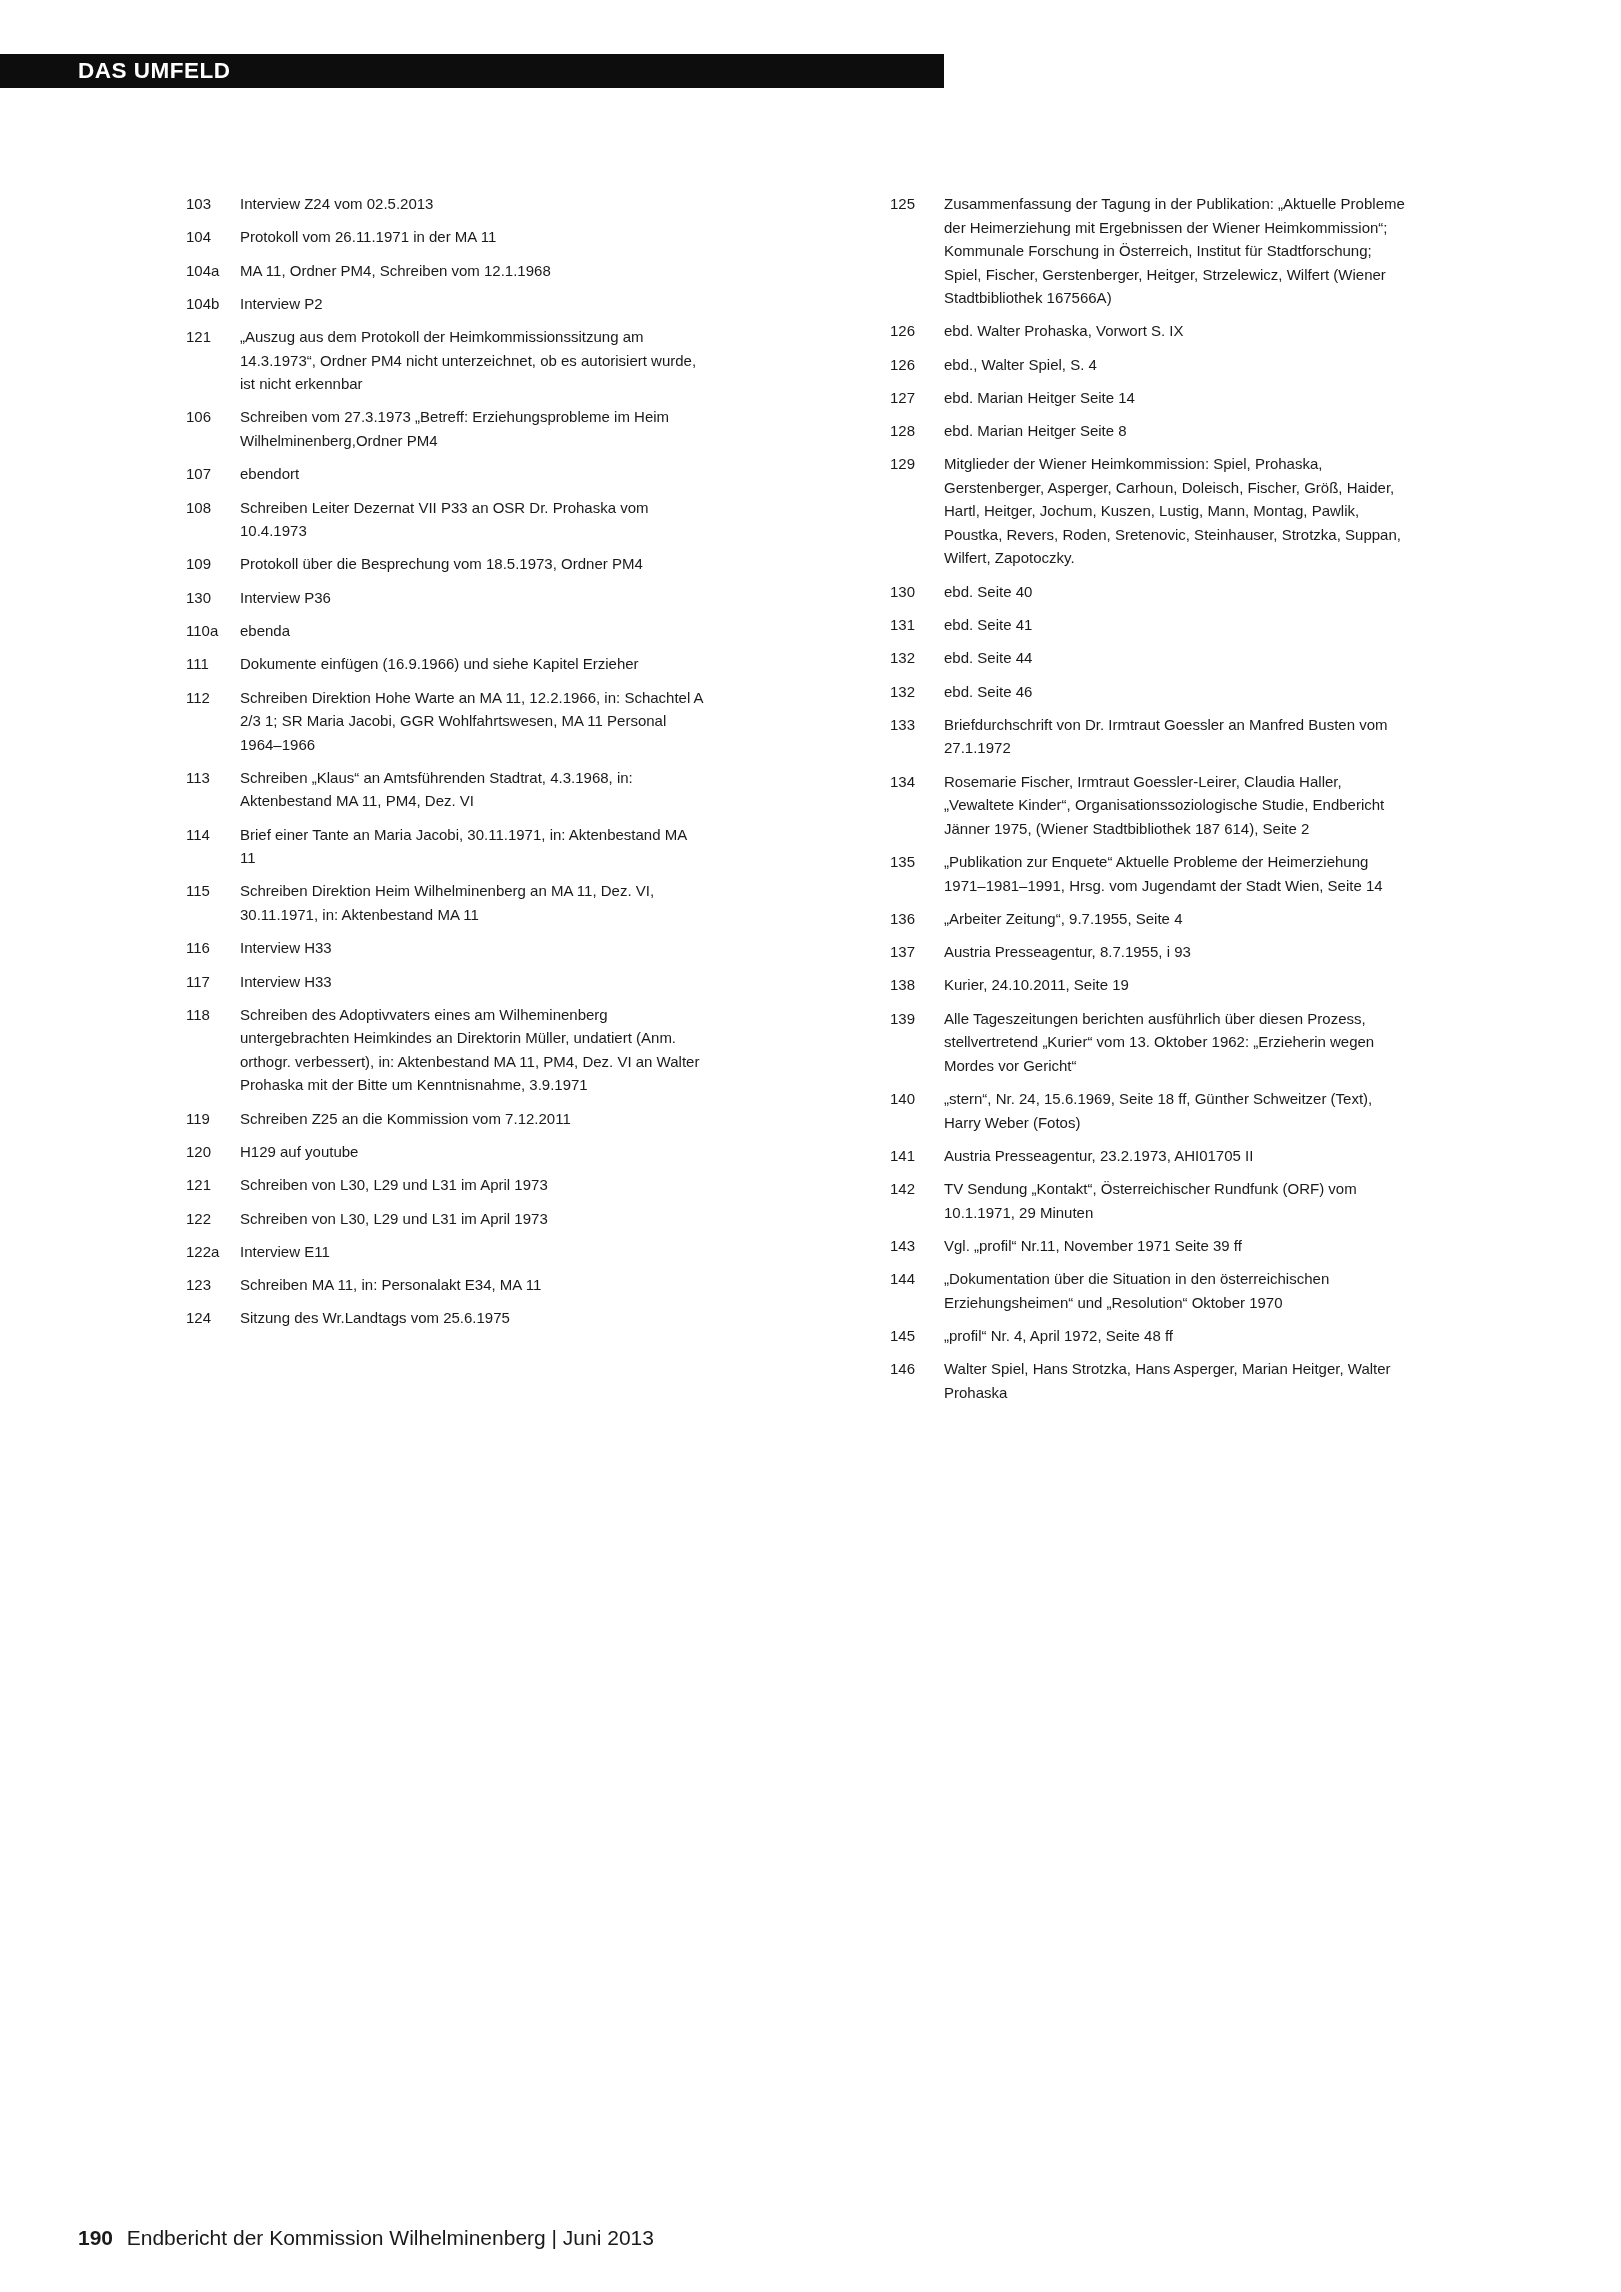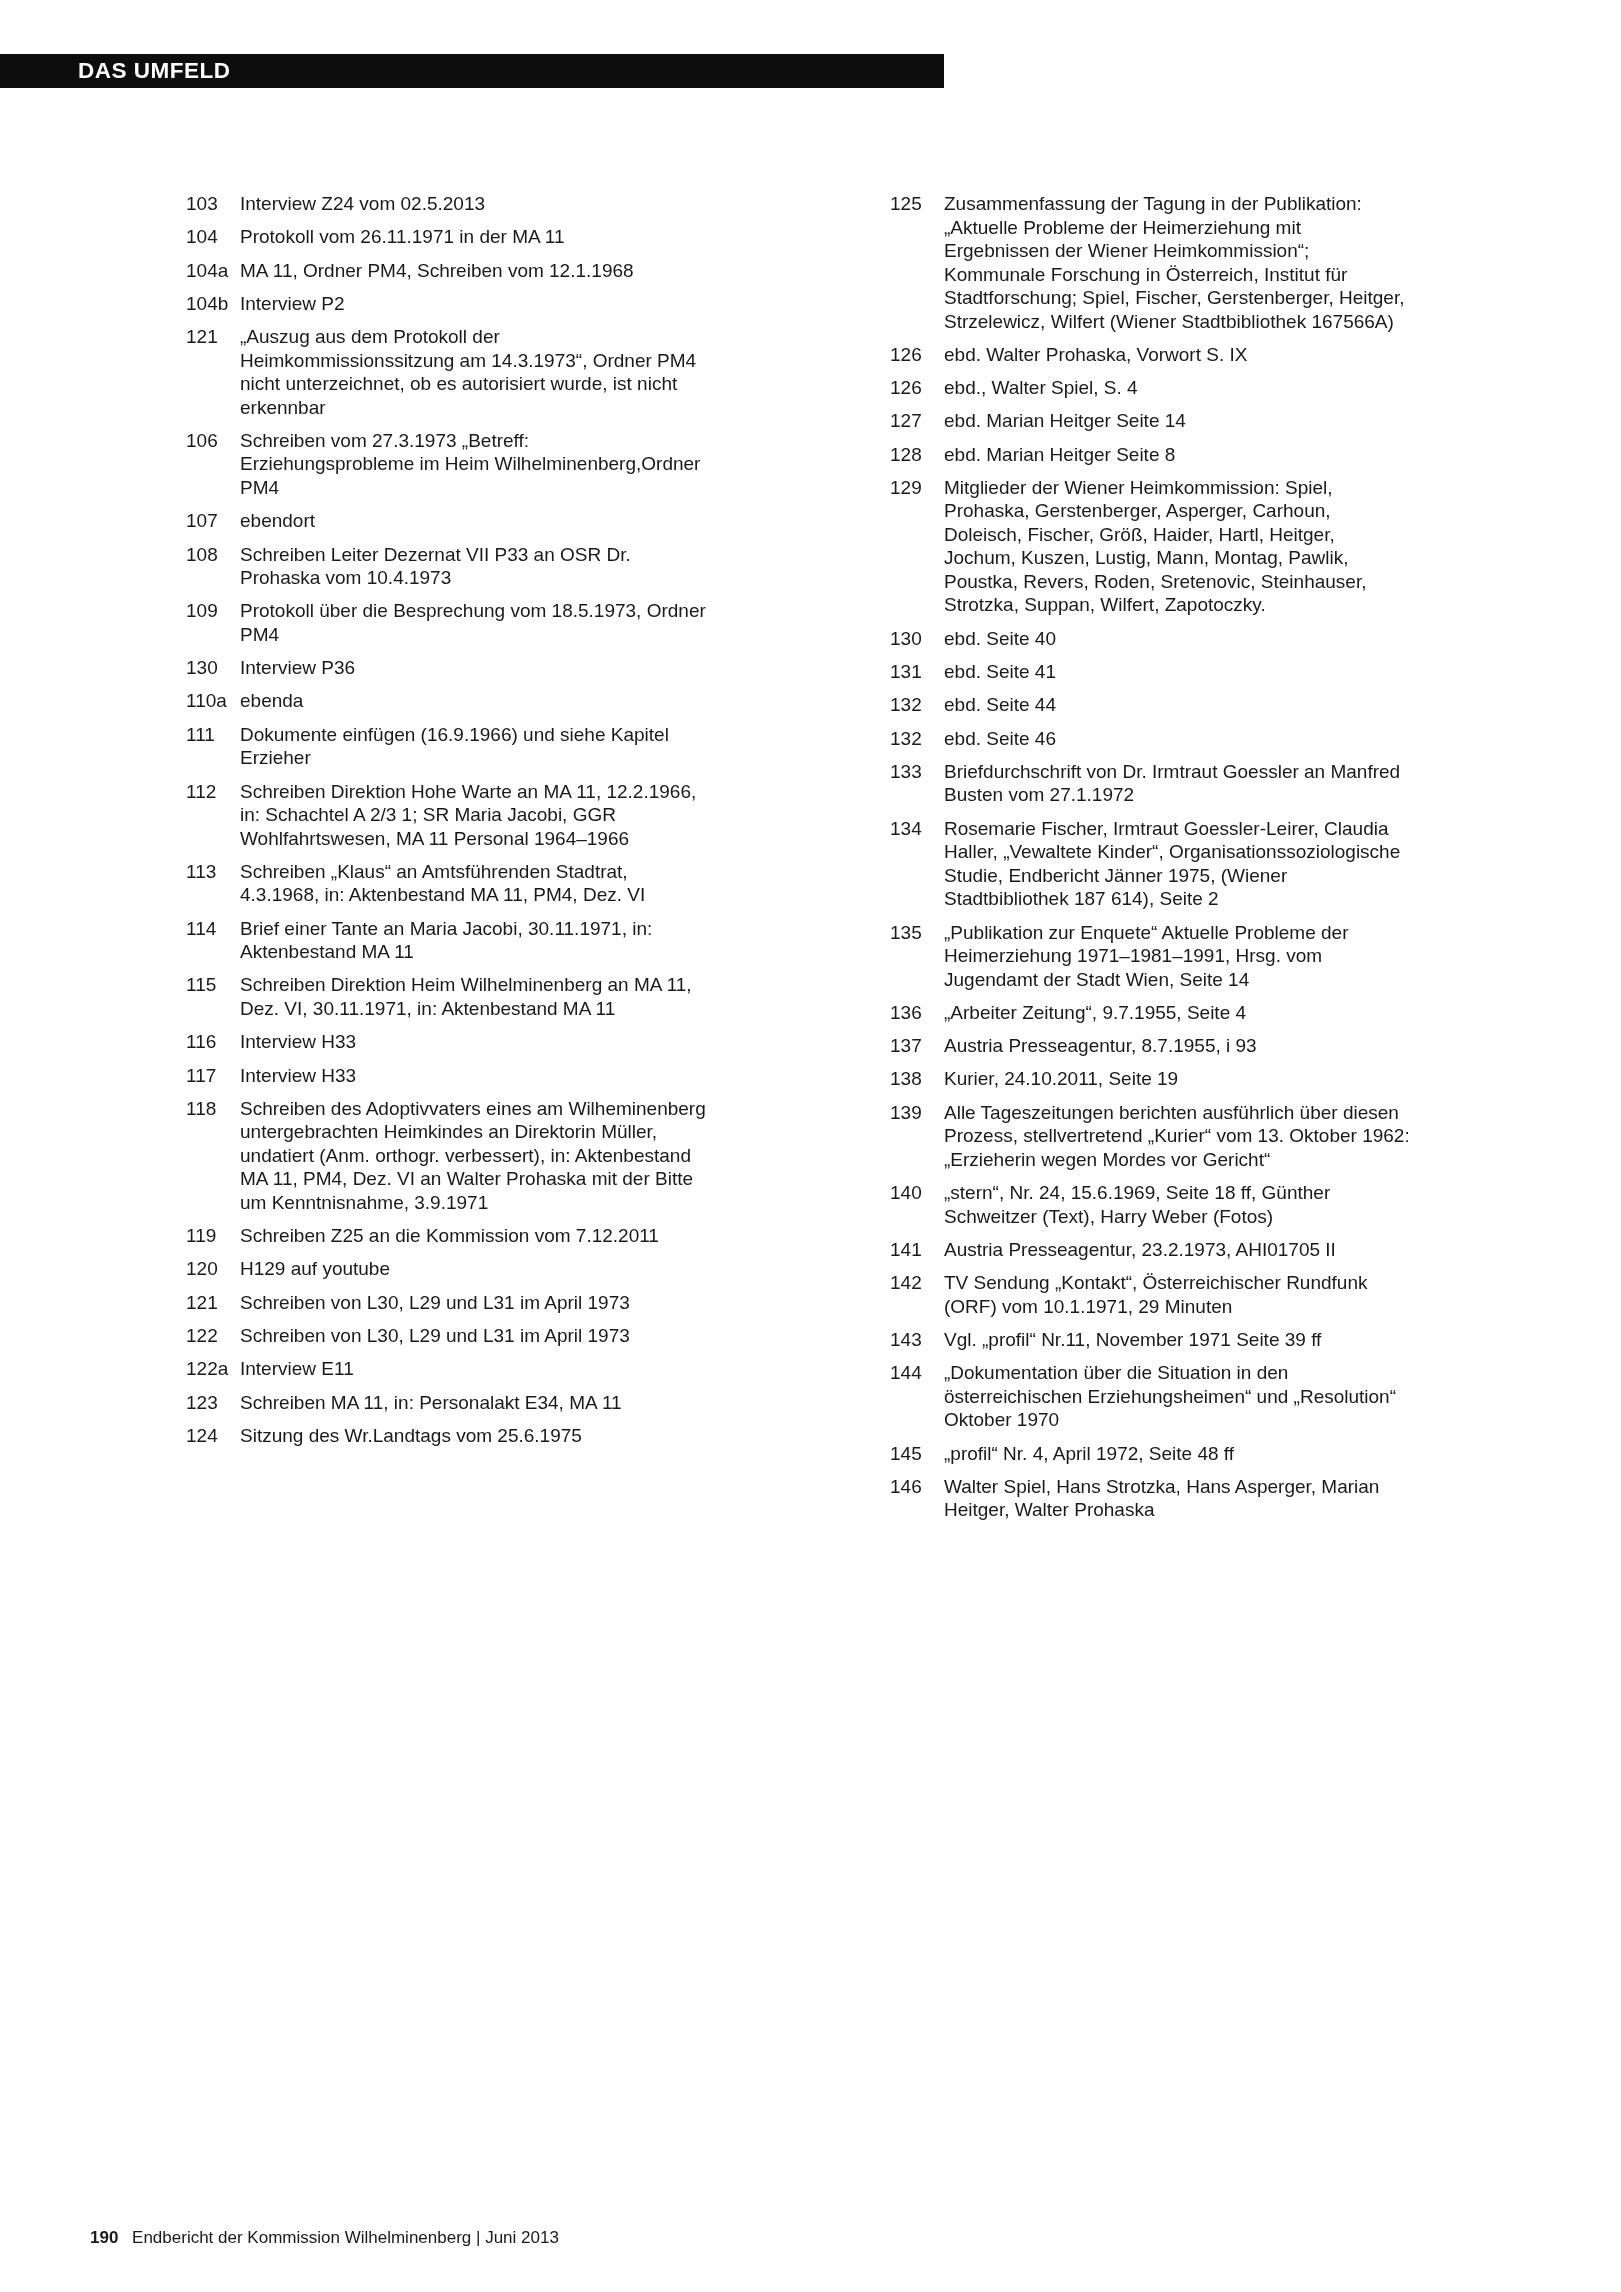--- a/index.html
+++ b/index.html
@@ -40,36 +40,36 @@
     display: flex;
     gap: 184px;
   }
   .col {
     width: 520px;
     flex: 0 0 520px;
   }
   .ref {
     display: flex;
     margin-bottom: 9.8px;
-    font-size: 19px;
+    font-size: 15px;
     line-height: 23.5px;
   }
   .ref-num {
     flex: 0 0 54px;
     width: 54px;
   }
   .ref-text {
     flex: 1;
     max-width: 467px;
   }
   .footer {
     position: absolute;
-    left: 90px;
+    left: 78px;
     top: 2227px;
-    font-size: 17px;
+    font-size: 21px;
     line-height: 21.6px;
   }
   .footer .pagenum {
     font-weight: bold;
     margin-right: 13.7px;
   }
 </style>
 </head>
 <body>
 

